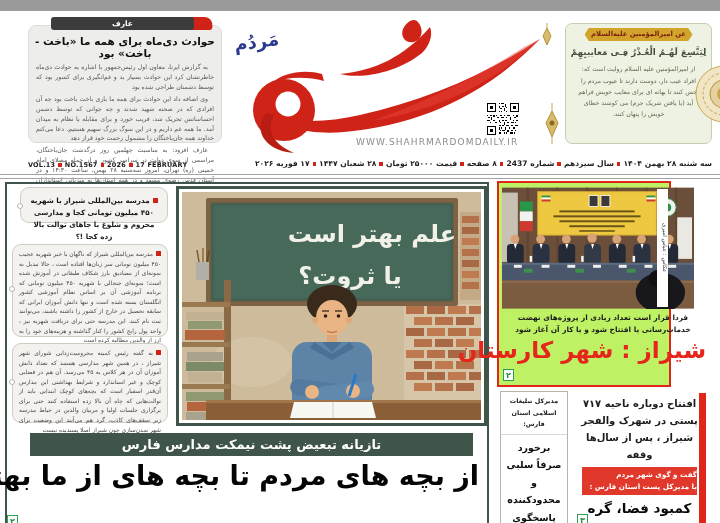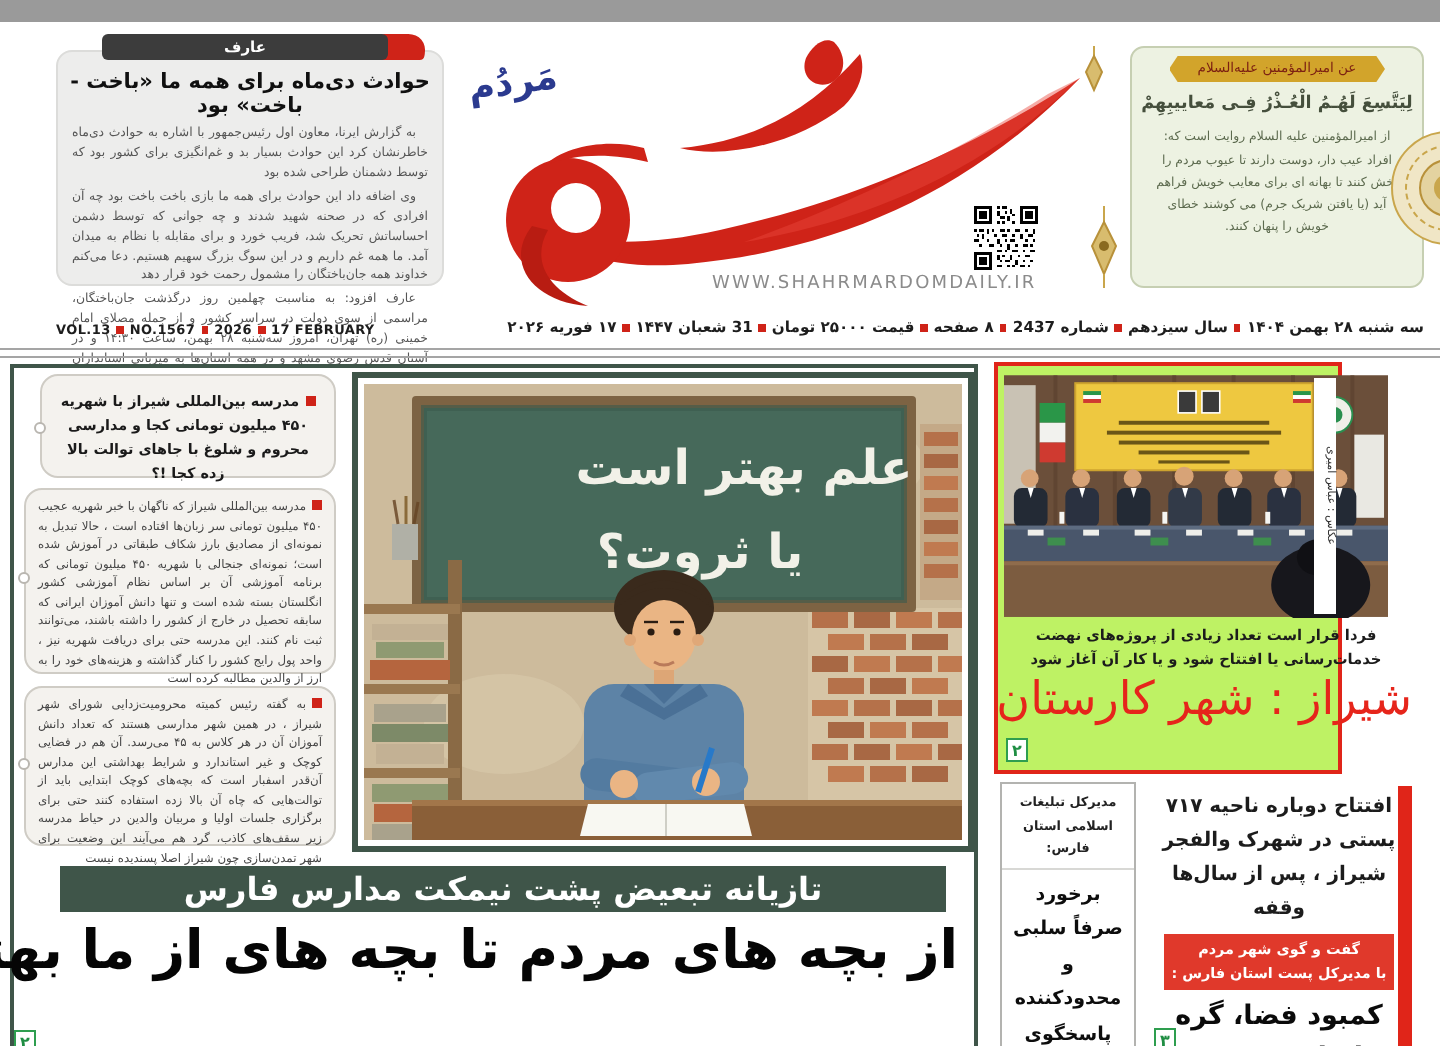--- a/index.html
+++ b/index.html
@@ -18,63 +18,63 @@
 
   
   .logo-swoosh { left:222px; top:0px; width:320px; height:145px; }
   .logo-blue { left:234px; top:20px; font-size:18px; font-weight:bold; color:#2b3a8f; transform:rotate(-8deg); direction:rtl; }
   .tagline { left:436px; top:12px; width:104px; font-size:13.5px; color:#3d3d3d; text-align:left; direction:rtl; }
   .qr { left:487px; top:92px; width:32px; height:32px; }
   .site-url { left:356px; top:126px; font-size:9px; color:#8b8b8b; letter-spacing:1.1px; }
 
   
   .hadith-box { left:565px; top:12px; width:147px; height:121px; background:#edf2e2; border:1px solid #c6cfb2; border-radius:7px; }
-  .hadith-ribbon { margin:4px auto 0 auto; width:108px; height:13px; background:#d2a42b; color:#7c2012; font-size:6.8px; font-weight:normal; text-align:center; line-height:13px; clip-path:polygon(4% 0,96% 0,100% 50%,96% 100%,4% 100%,0 50%); direction:rtl; }
+  .hadith-ribbon { margin:4px auto 0 auto; width:108px; height:13px; background:#d2a42b; color:#7c2012; font-size:6.8px; font-weight:bold; text-align:center; line-height:13px; clip-path:polygon(4% 0,96% 0,100% 50%,96% 100%,4% 100%,0 50%); direction:rtl; }
   .hadith-arabic { margin-top:4px; font-size:8.8px; font-weight:bold; color:#454f3c; text-align:center; line-height:1.75; direction:rtl; }
   .hadith-fa { margin-top:3px; padding:0 10px; font-size:6.2px; color:#5c6a4e; text-align:center; line-height:1.8; direction:rtl; }
   .mandala { left:694px; top:50px; width:60px; height:66px; }
   .lantern { left:545px; top:92px; width:14px; height:42px; }
   .lantern-sm { left:542px; top:12px; width:10px; height:26px; }
 
   
   .date-en { left:28px; top:150px; font-size:6.5px; font-weight:bold; color:#1d1d1d; letter-spacing:.2px; }
   .date-fa { right:8px; top:148px; font-size:7.6px; font-weight:bold; color:#1d1d1d; direction:rtl; }
   .sq { display:inline-block; width:3.5px; height:3.5px; background:#cf2318; margin:0 3px; vertical-align:middle; }
   .rule { left:0; width:720px; height:1px; background:#a5a5a5; }
 
   
   .main-frame { left:5px; top:171px; width:484px; height:348px; border:2px solid #3f5549; background:#fff; }
   .note-box { position:absolute; background:#f4f2ee; border:1px solid #cfccc5; border-radius:9px; direction:rtl; }
   .perf { position:absolute; left:-4px; top:45%; width:6px; height:6px; border-radius:50%; background:#fff; border:1px solid #b9b6b0; }
   .bullet { display:inline-block; width:5px; height:5px; background:#cf2318; margin-left:3px; }
-  .note1 { left:20px; top:176px; width:148px; height:52px; padding:7px 6px; font-size:7.2px; font-weight:bold; color:#1a1a1a; text-align:center; line-height:1.65; }
+  .note1 { left:20px; top:176px; width:148px; height:36px; padding:7px 6px; font-size:7.2px; font-weight:bold; color:#1a1a1a; text-align:center; line-height:1.65; }
   .note2 { left:12px; top:233px; width:156px; height:93px; padding:5px 6px; font-size:5.9px; color:#454545; text-align:justify; line-height:1.62; }
   .note3 { left:12px; top:332px; width:156px; height:80px; padding:5px 6px; font-size:5.9px; color:#454545; text-align:justify; line-height:1.62; }
 
   .photo-frame { left:176px; top:175px; width:311px; height:240px; border:3px solid #3f5549; background:#fff; padding:3px; }
-  .kicker-bar { left:30px; top:422px; width:443px; height:23px; background:#3f5549; color:#fff; font-size:16px; font-weight:bold; text-align:center; line-height:23px; direction:rtl; }
+  .kicker-bar { left:30px; top:422px; width:443px; height:23px; background:#3f5549; color:#fff; font-size:13px; font-weight:bold; text-align:center; line-height:23px; direction:rtl; }
   .main-headline { left:12px; top:449px; width:467px; font-size:27px; font-weight:bold; color:#050505; text-align:center; white-space:nowrap; direction:rtl; }
 
   .badge { position:absolute; width:11px; height:12px; background:#fff; border:1px solid #2e9e4f; color:#1f8e43; font-size:8px; font-weight:bold; text-align:center; line-height:11px; }
 
   
   .right-frame { left:497px; top:170px; width:174px; height:206px; border:2.5px solid #e02519; background:#bef264; }
   .meeting-photo { position:absolute; left:3px; top:4px; width:192px; height:122px; }
   .photo-credit { position:absolute; right:1px; top:6px; width:11px; height:118px; writing-mode:vertical-rl; font-size:5.6px; color:#333; text-align:center; background:#fff; }
   .right-caption { position:absolute; left:4px; top:129px; width:200px; font-size:7.4px; font-weight:bold; color:#1c1c1c; text-align:center; line-height:1.65; direction:rtl; }
-  .right-headline { position:absolute; left:2px; top:154px; width:205px; font-size:23px; font-weight:normal; color:#e6251b; text-align:center; white-space:nowrap; direction:rtl; }
+  .right-headline { position:absolute; left:2px; top:154px; width:205px; font-size:23px; font-weight:bold; color:#e6251b; text-align:center; white-space:nowrap; direction:rtl; }
 
   
   .bl-box { left:500px; top:380px; width:68px; height:181px; border:1px solid #b3b3b0; background:#fff; direction:rtl; }
   .bl-kicker { padding:4px 2px 0 2px; font-size:6.4px; font-weight:bold; color:#222; text-align:center; line-height:1.8; border-bottom:1px solid #d8d8d5; padding-bottom:3px; }
   .bl-headline { margin-top:4px; padding:0 3px; font-size:9.5px; font-weight:bold; color:#0d0d0d; text-align:center; line-height:1.85; }
 
   .br-box { left:573px; top:381px; width:133px; height:141px; background:#fff; direction:rtl; }
   .br-lead { margin-top:3px; padding:0 4px; font-size:10px; font-weight:bold; color:#1c1c1c; text-align:center; line-height:1.7; }
-  .br-redbox { margin:4px 9px 0 9px; background:#e0392b; color:#fff; font-size:7.2px; font-weight:bold; text-align:center; line-height:1.7; padding:2px 0; }
+  .br-redbox { margin:4px 9px 0 9px; background:#e0392b; color:#fff; font-size:7.2px; font-weight:bold; text-align:right; line-height:1.7; padding:2px 0; }
   .br-headline { margin-top:3px; padding:0 2px; font-size:13.5px; font-weight:bold; color:#0a0a0a; text-align:center; line-height:1.5; }
   .red-vbar { left:699px; top:382px; width:7px; height:138px; background:#e02519; }
 </style>
 </head>
 <body>
 
 <div class="page">
 
   <div class="abs aref-box">
     <div class="aref-wedge"></div>
@@ -135,21 +135,21 @@
   </svg>
   <svg class="abs lantern-sm" viewBox="0 0 10 26">
     <line x1="5" y1="0" x2="5" y2="5" stroke="#c9a64c"></line>
     <path d="M5,5 L9,13 L5,22 L1,13 Z" fill="#d8bc6e" stroke="#b8913a"></path>
   </svg>
 
   <div class="abs date-en">
     <span>VOL.13</span><span class="sq"></span><span>NO.1567</span><span class="sq"></span><span>2026</span><span class="sq"></span><span>17 FEBRUARY</span>
   </div>
   <div class="abs date-fa">
-    <span>سه شنبه ۲۸ بهمن ۱۴۰۴</span><span class="sq"></span><span>سال سیزدهم</span><span class="sq"></span><span>شماره 2437</span><span class="sq"></span><span>۸ صفحه</span><span class="sq"></span><span>قیمت ۲۵۰۰۰ تومان</span><span class="sq"></span><span>31 شعبان ۱۴۴۷</span><span class="sq"></span><span>۱۷ فوریه ۲۰۲۶</span>
+    <span>سه شنبه ۲۸ بهمن ۱۴۰۴</span><span class="sq"></span><span>سال سیزدهم</span><span class="sq"></span><span>شماره 2437</span><span class="sq"></span><span>۸ صفحه</span><span class="sq"></span><span>قیمت ۲۵۰۰۰ تومان</span><span class="sq"></span><span>۲۸ شعبان ۱۴۴۷</span><span class="sq"></span><span>۱۷ فوریه ۲۰۲۶</span>
   </div>
   <div class="abs rule" style="top:163px"></div>
   <div class="abs rule" style="top:166.5px"></div>
 
   <div class="abs main-frame"></div>
 
   <div class="note-box note1">
     <div class="perf"></div>
     <span class="bullet"></span><span>مدرسه بین‌المللی شیراز با شهریه ۴۵۰ میلیون تومانی کجا و مدارسی محروم و شلوغ با جاهای توالت بالا زده کجا !؟</span>
   </div>

